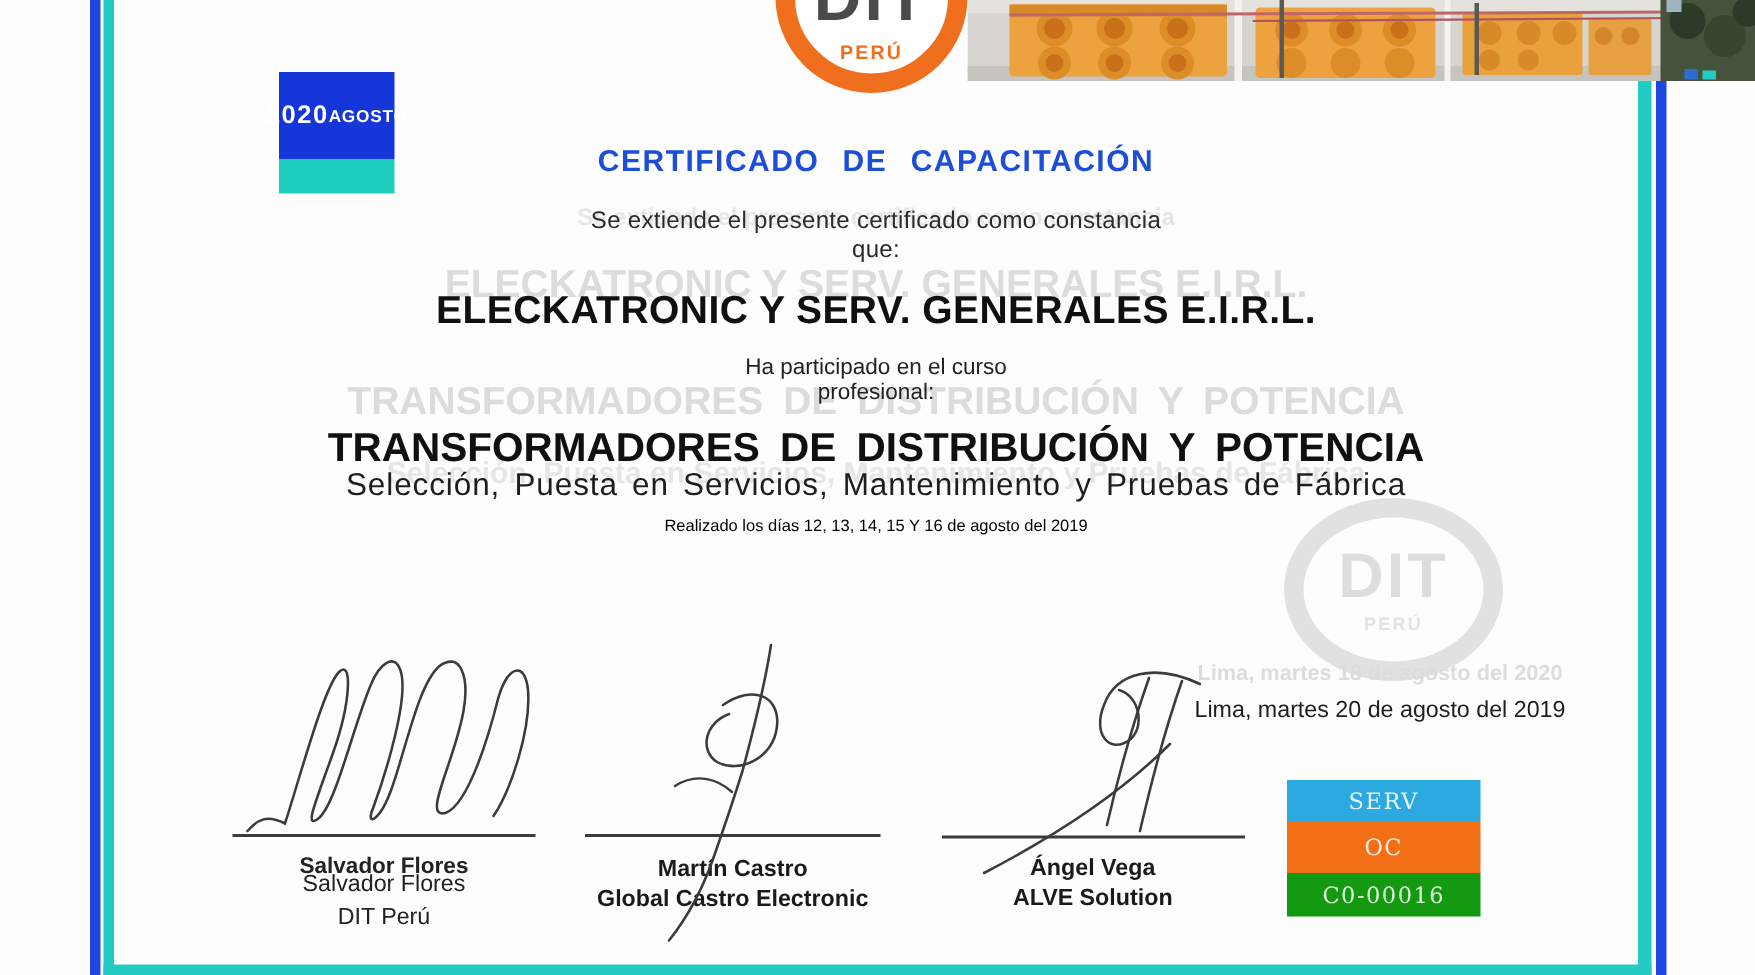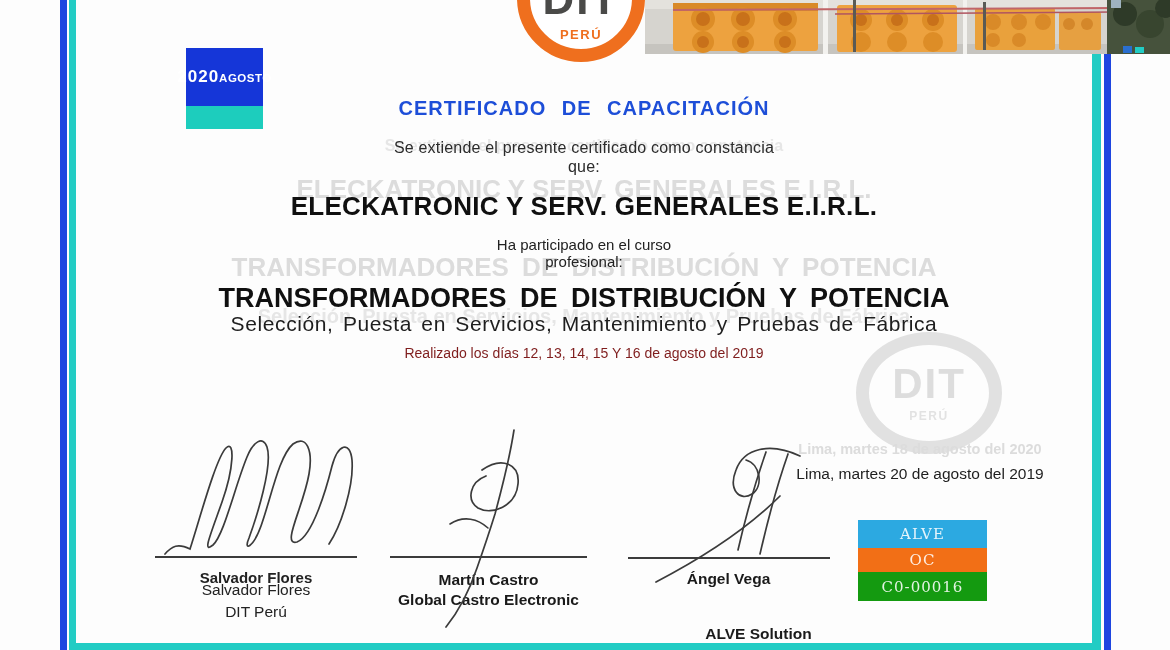--- a/index.html
+++ b/index.html
@@ -11,21 +11,21 @@
   
   .cline{position:absolute;left:84px;width:1000px;text-align:center;z-index:3;}
   .ghost{color:#dcdcdc;z-index:1;}
   .ghost2{color:#e6e6e6;z-index:1;}
   .title{font-size:20px;font-weight:bold;letter-spacing:1px;word-spacing:9px;color:#1d4ed8;}
   .intro{font-size:16px;color:#2b2b2b;letter-spacing:.2px;}
   .recipient{font-size:26px;font-weight:bold;color:#101010;letter-spacing:.3px;}
   .partic{font-size:15px;color:#222;}
   .course{font-size:27px;font-weight:bold;color:#101010;word-spacing:6px;}
   .subtitle{font-size:21px;color:#1e1e1e;letter-spacing:.6px;word-spacing:3px;}
-  .small{font-size:14px;color:#7f1d1d;}
+  .small{font-size:11px;color:#000000;}
   .datebox{position:absolute;left:780px;width:280px;text-align:center;z-index:3;}
   
   .badge-blue{left:186px;top:48px;width:77px;height:58px;background:#1536d8;z-index:3;
               display:flex;flex-direction:row;align-items:center;justify-content:center;color:#fff;}
   .badge-year{font-size:17px;font-weight:bold;letter-spacing:1px;}
   .badge-month{font-size:11.5px;font-weight:bold;letter-spacing:.5px;margin-top:2px;}
   .badge-teal{left:186px;top:106px;width:77px;height:23px;background:#1dcdbd;z-index:3;}
   
   .logo-circle{left:517px;top:-66px;width:128px;height:128px;border:13px solid #ef6f1e;
                border-radius:50%;background:#fff;z-index:4;box-sizing:border-box;}
@@ -179,27 +179,27 @@
   <div class="sigline" style="left:628px;top:557px;width:202px;"></div>
 
   <div class="signame ghost" style="left:155px;top:569px;width:202px;font-weight:bold;font-size:15px;">Salvador Flores</div>
   <div class="signame" style="left:155px;top:581px;width:202px;">Salvador Flores</div>
   <div class="signame" style="left:155px;top:603px;width:202px;">DIT Perú</div>
 
   <div class="signame bold" style="left:385px;top:571px;width:207px;">Martín Castro</div>
   <div class="signame bold" style="left:385px;top:591px;width:207px;">Global Castro Electronic</div>
 
   <div class="signame bold" style="left:625px;top:570px;width:207px;">Ángel Vega</div>
-  <div class="signame bold" style="left:655px;top:590px;width:207px;margin-top:35px;">ALVE Solution</div>
+  <div class="signame bold" style="left:625px;top:590px;width:207px;">ALVE Solution</div>
 
   <div class="abs codebox">
     <div class="coderow" style="height: 28px; background-color: rgb(44, 169, 225);">
-      <span>ALVE</span>
+      <span>SERV</span>
     </div>
-    <div class="coderow" style="height: 24px; background-color: rgb(242, 111, 22);">
+    <div class="coderow" style="height: 34px; background-color: rgb(242, 111, 22);">
       <span>OC</span>
     </div>
     <div class="coderow" style="height: 29px; background-color: rgb(20, 154, 16);">
       <span>C0-00016</span>
     </div>
   </div>
 
 </div>
 
 </body></html>

